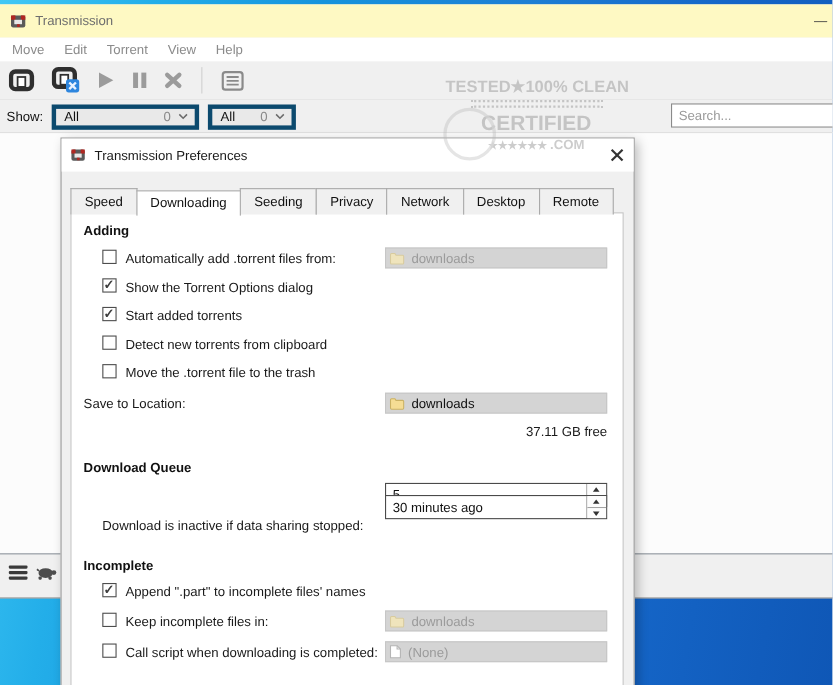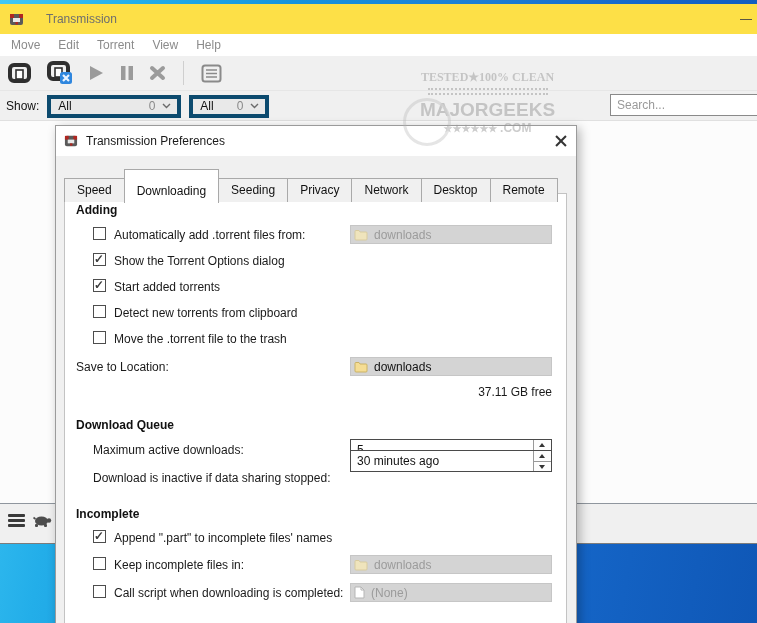--- a/index.html
+++ b/index.html
@@ -3,21 +3,21 @@
 <meta charset="utf-8">
 <style>
   html,body{margin:0;padding:0;}
   body{font-family:"Liberation Sans", sans-serif; -webkit-font-smoothing:antialiased;}
   .screen{position:relative;width:757px;height:623px;overflow:hidden;background:#f0f0f0;}
   
   .desktop{position:absolute;inset:0;background:linear-gradient(100deg,#41c8f5 0%,#23aee9 16%,#1693dc 34%,#1d7fd4 55%,#1566c8 76%,#0f57b6 100%);}
 
   
   .main-window{position:absolute;left:0;top:4px;width:757px;height:539px;background:#f0f0f0;border-bottom:1px solid #7c7c7c;}
-  .titlebar{height:30px;background:#fde047;display:flex;align-items:center;padding-left:9px;gap:22px;position:relative;}
+  .titlebar{height:30px;background:#fef9c3;display:flex;align-items:center;padding-left:9px;gap:8px;position:relative;}
   .titlebar .app-title{font-size:12px;color:#6e6e6e;}
   .win-min{position:absolute;right:2px;top:6px;width:18px;height:18px;color:#444;font-size:12px;text-align:center;line-height:18px;}
   .menubar{height:22px;background:#ffffff;display:flex;align-items:center;padding-left:2px;}
   .menubar .menu-item{font-size:12px;color:#8b8b8b;padding:3px 9px;}
   .toolbar{height:34px;background:#f0f0f0;display:flex;align-items:center;padding-left:8px;gap:15px;border-bottom:1px solid #e6e6e6;}
   .tb-sep{width:1px;height:24px;background:#cfcfcf;margin:0 2px;}
   .filterbar{height:30px;background:#f0f0f0;display:flex;align-items:center;padding-left:6px;gap:8px;position:relative;}
   .show-label{font-size:12px;color:#111;}
   .dropdown{height:23px;background:#e9e9e9;border:4px solid #0c4a6e;display:flex;align-items:center;font-size:12px;color:#111;box-sizing:border-box;}
   .dropdown .dd-value{padding-left:7px;flex:0 0 auto;}
@@ -36,21 +36,21 @@
   
   .dialog{position:absolute;left:55px;top:125px;width:522px;height:510px;background:#f0f0f0;border:1px solid #9b9b9b;box-shadow:3px 3px 10px rgba(0,0,0,.28);box-sizing:border-box;z-index:20;}
   .dlg-header{height:30px;background:#ffffff;display:flex;align-items:center;padding-left:8px;gap:8px;position:relative;}
   .dlg-title{font-size:12px;color:#1a1a1a;}
   .dlg-close{position:absolute;right:7px;top:7px;width:16px;height:16px;}
   .dlg-close:before,.dlg-close:after{content:"";position:absolute;left:7px;top:1px;width:2px;height:14px;background:#333;}
   .dlg-close:before{transform:rotate(45deg);}
   .dlg-close:after{transform:rotate(-45deg);}
   .tabstrip{position:absolute;left:8px;top:45px;display:flex;align-items:flex-end;z-index:3;}
   .tab{font-size:12px;color:#111;background:#f0f0f0;border:1px solid #a9a9a9;border-bottom:none;padding:4px 12px 5px 12px;margin-right:-1px;position:relative;}
-  .tab.active{background:#fff;padding-top:14px;margin-top:-2px;margin-bottom:-1px;z-index:4;}
+  .tab.active{background:#fff;padding-top:3px;margin-top:-2px;margin-bottom:-1px;z-index:4;}
   .page{position:absolute;left:8px;right:9px;top:67px;bottom:-2px;background:#fff;border:1px solid #c3c3c3;box-sizing:border-box;}
   .sec-header{position:absolute;font-size:12px;font-weight:bold;color:#111;left:11px;}
   .cb{position:absolute;left:28px;width:13px;height:13px;background:#fff;border:1px solid #4d4d4d;box-sizing:border-box;}
   .cb.checked:after{content:"\2713";position:absolute;left:0px;top:-2px;font-size:12px;font-weight:bold;color:#3d3d3d;}
   .cb-label{position:absolute;left:49px;font-size:12px;color:#1a1a1a;white-space:nowrap;}
   .plain-label{position:absolute;left:11px;font-size:12px;color:#1a1a1a;white-space:nowrap;}
   .spin-label{position:absolute;left:28px;font-size:12px;color:#1a1a1a;white-space:nowrap;}
   .picker-btn{position:absolute;left:285px;width:202px;height:19px;background:#d4d4d4;border:1px solid #c6c6c6;box-sizing:border-box;display:flex;align-items:center;gap:6px;padding-left:3px;font-size:12px;}
   .picker-btn.disabled{color:#9b9b9b;}
   .picker-btn.enabled{color:#111;}
@@ -58,21 +58,21 @@
   .spin-value{position:absolute;left:6px;top:3px;}
   .spin-btns{position:absolute;right:0;top:0;bottom:0;width:17px;border-left:1px solid #999;display:flex;flex-direction:column;}
   .spin-up,.spin-down{flex:1;position:relative;background:#fdfdfd;}
   .spin-up{border-bottom:1px solid #999;}
   .spin-up:after{content:"";position:absolute;left:5px;top:3px;border-left:3px solid transparent;border-right:3px solid transparent;border-bottom:4px solid #333;}
   .spin-down:after{content:"";position:absolute;left:5px;top:3px;border-left:3px solid transparent;border-right:3px solid transparent;border-top:4px solid #333;}
   .free-space{position:absolute;left:285px;width:202px;text-align:right;font-size:12px;color:#1a1a1a;}
 
   
   .watermark{position:absolute;left:405px;top:70px;width:165px;z-index:60;opacity:.5;color:#9a9a9a;text-align:center;pointer-events:none;}
-  .wm-line1{font-size:12px;font-weight:bold;letter-spacing:0px;white-space:nowrap;font-family:Liberation Serif, serif;}
+  .wm-line1{font-size:15px;font-weight:bold;letter-spacing:0px;white-space:nowrap;}
   .wm-strip{margin:3px auto 2px auto;width:120px;border-top:2px dotted #9a9a9a;}
   .wm-cert{display:inline-block;border:2px solid #9a9a9a;padding:0 10px;font-size:14px;font-weight:bold;letter-spacing:1px;margin-top:2px;}
   .wm-geeks{font-size:19px;font-weight:bold;letter-spacing:0px;margin-top:4px;white-space:nowrap;}
   .wm-last{font-size:10px;font-weight:bold;white-space:nowrap;}
   .wm-com{font-size:12px;text-align:right;}
   .wm-medal{position:absolute;left:-2px;top:28px;width:42px;height:42px;border:3px solid #b5b5b5;border-radius:50%;opacity:.7;}
 
   .icon{display:inline-block;line-height:0;}
 </style>
 </head>
@@ -246,21 +246,20 @@
           <svg width="14" height="12" viewBox="0 0 14 12">
               <path d="M1 2.5 Q1 1.5 2 1.5 L5 1.5 L6 3 L12 3 Q13 3 13 4 L13 10 Q13 11 12 11 L2 11 Q1 11 1 10 Z" fill="#f5dd94" stroke="#cbb264" stroke-width="1"></path>
             </svg>
         </span>
         <span>downloads</span>
       </div>
       <div class="free-space" style="top:191px;">37.11 GB free</div>
 
       <div class="sec-header" style="top:224px;">Download Queue</div>
 
-      <div class="spin-label" style="top:249px;">Maximum active downloads:</div>
       <div class="spinbox" style="top:245px;">
         <span class="spin-value">5</span>
         <span class="spin-btns">
           <span class="spin-up"></span>
           <span class="spin-down"></span>
         </span>
       </div>
 
       <div class="spin-label" style="top:277px;">Download is inactive if data sharing stopped:</div>
       <div class="spinbox" style="top:256px;">
@@ -300,19 +299,19 @@
       </div>
 
     </div>
   </div>
 
   <div class="watermark">
     <div class="wm-medal"></div>
     <div class="wm-line1">TESTED★100% CLEAN</div>
     <div class="wm-strip"></div>
     <div class="wm-strip"></div>
-    <div class="wm-geeks">MAJORGEEKS</div>
+    <div class="wm-geeks">CERTIFIED</div>
     <div class="wm-last">
       <span>★★★★★★</span>
       <span class="wm-com">.COM</span>
     </div>
   </div>
 </div>
 
 </body></html>

